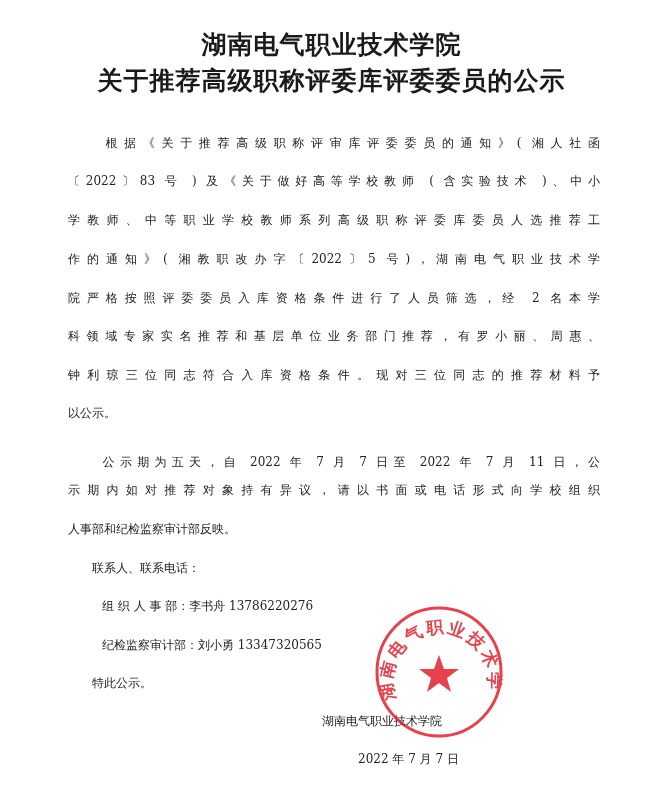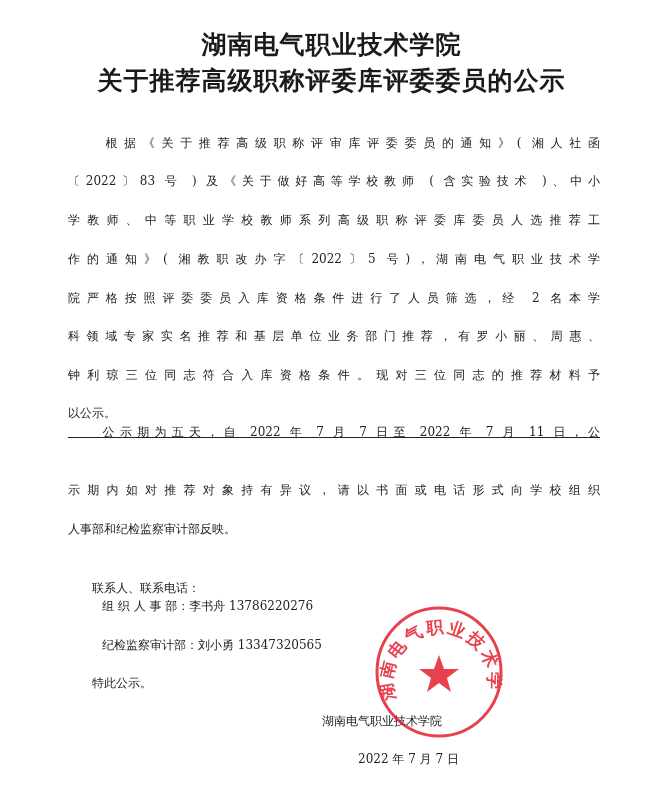--- a/index.html
+++ b/index.html
@@ -67,25 +67,25 @@
 
   <div class="line" style="top:132px;">　　根据《关于推荐高级职称评审库评委委员的通知》( 湘人社函</div>
   <div class="line" style="top:170px;">〔2022〕83 号 ) 及《关于做好高等学校教师 ( 含实验技术 )、中小</div>
   <div class="line" style="top:209px;">学教师、中等职业学校教师系列高级职称评委库委员人选推荐工</div>
   <div class="line" style="top:248px;">作的通知》( 湘教职改办字〔2022〕5 号)，湖南电气职业技术学</div>
   <div class="line" style="top:287px;">院严格按照评委委员入库资格条件进行了人员筛选，经 2 名本学</div>
   <div class="line" style="top:325px;">科领域专家实名推荐和基层单位业务部门推荐，有罗小丽、周惠、</div>
   <div class="line" style="top:364px;">钟利琼三位同志符合入库资格条件。现对三位同志的推荐材料予</div>
   <div class="line left" style="top:402px;">以公示。</div>
 
-  <div class="line" style="top:421px;text-decoration:underline;">　　公示期为五天，自 2022 年 7 月 7 日至 2022 年 7 月 11 日，公</div>
+  <div class="line" style="top:451px;">　　公示期为五天，自 2022 年 7 月 7 日至 2022 年 7 月 11 日，公</div>
   <div class="line" style="top:479px;">示期内如对推荐对象持有异议，请以书面或电话形式向学校组织</div>
   <div class="line left" style="top:518px;">人事部和纪检监察审计部反映。</div>
 
-  <div class="line left" style="top:577px;text-align:right;">　　联系人、联系电话：</div>
+  <div class="line left" style="top:557px;text-align:right;">　　联系人、联系电话：</div>
 
   <div class="line left" style="top:595px; left:102px;">
     <span>组 织 人 事 部：</span><span>李书舟</span><span> </span><span>13786220276</span>
   </div>
   <div class="line left" style="top:634px; left:102px;">
     <span>纪检监察审计部：</span><span>刘小勇</span><span> </span><span>13347320565</span>
   </div>
 
   <div class="line left" style="top:672px;">　　特此公示。</div>
 

